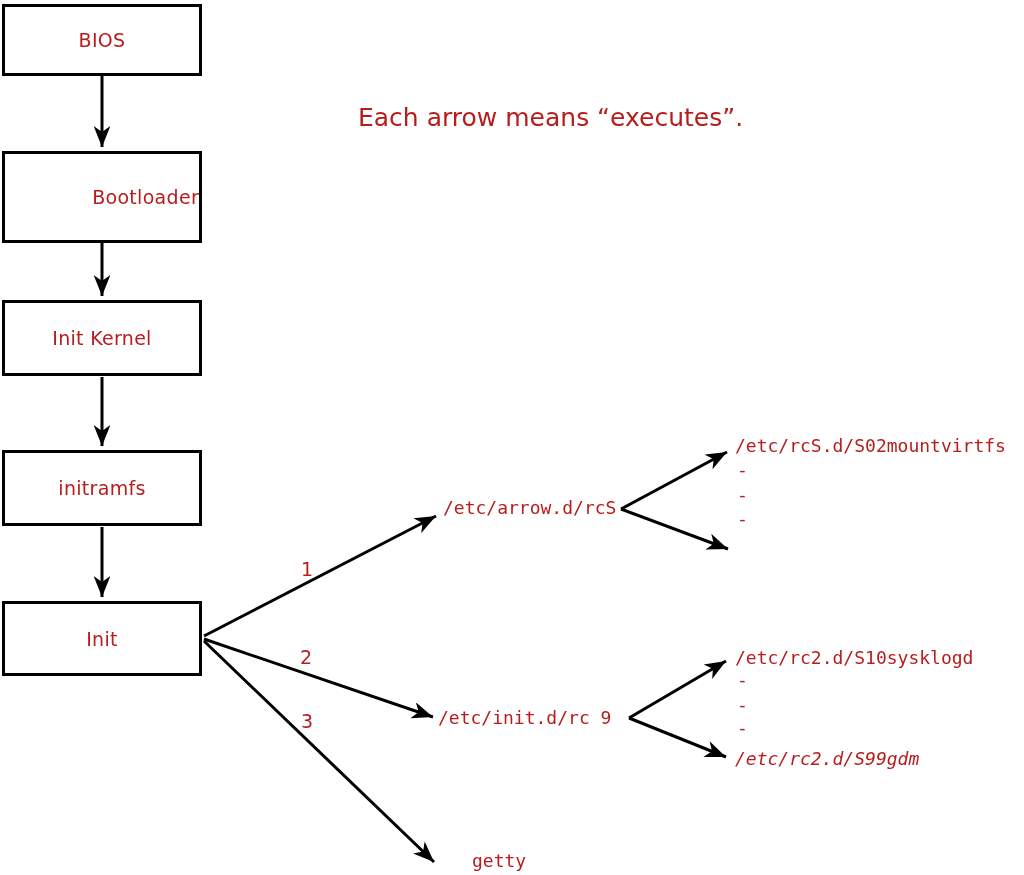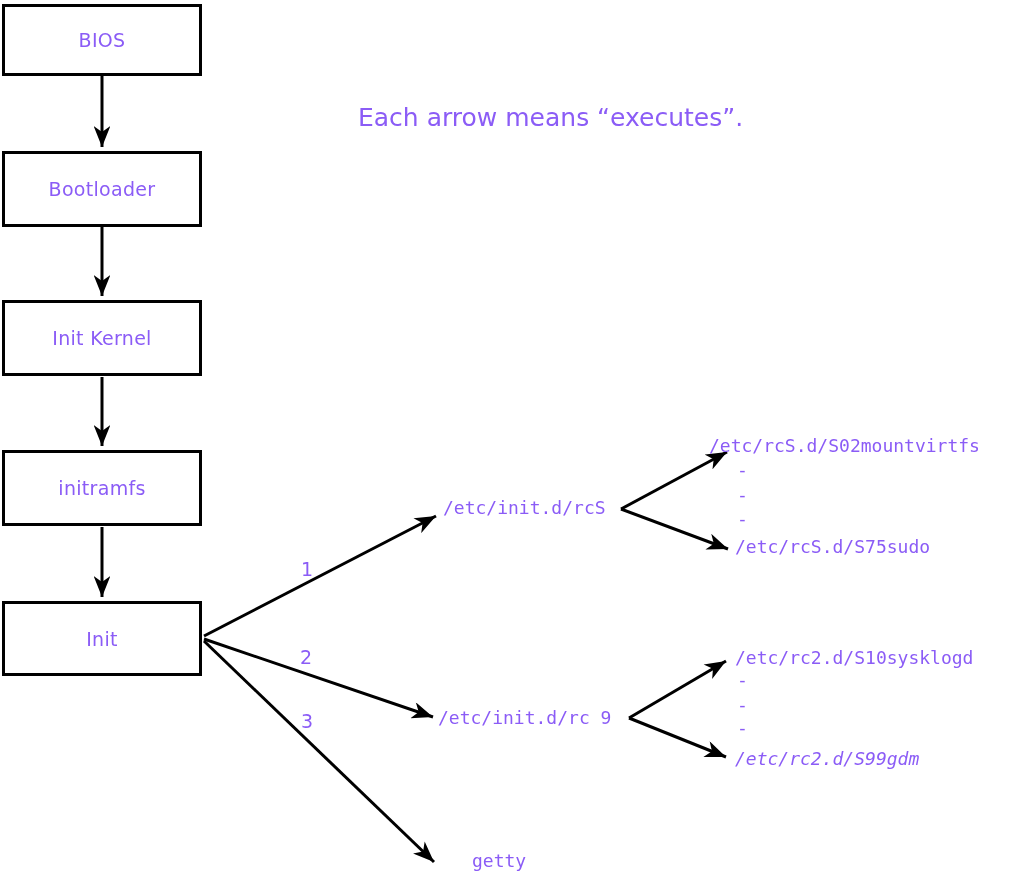--- a/index.html
+++ b/index.html
@@ -7,21 +7,21 @@
     padding: 0;
     background: #ffffff;
   }
   .stage {
     position: relative;
     width: 1024px;
     height: 875px;
     background: #ffffff;
     overflow: hidden;
     font-family: "DejaVu Sans", "Liberation Sans", sans-serif;
-    color: #8b5cf6;
+    color: #b91c1c;
   }
   .arrows-layer {
     position: absolute;
     top: 0;
     left: 0;
     width: 1024px;
     height: 875px;
   }
   .node-box {
     position: absolute;
@@ -30,21 +30,21 @@
     box-sizing: border-box;
     border: 3px solid #000000;
     background: #ffffff;
     display: flex;
     align-items: center;
     justify-content: center;
     font-size: 19px;
     letter-spacing: 0.3px;
   }
   .box-bios       { top: 4px;   height: 72px; }
-  .box-bootloader { top: 151px; height: 76px; }
+  .box-bootloader { top: 151px; height: 92px; justify-content: flex-end; }
   .box-kernel     { top: 300px; height: 76px; }
   .box-initramfs  { top: 450px; height: 76px; }
   .box-init       { top: 601px; height: 75px; }
   .caption {
     position: absolute;
     left: 358px;
     top: 103px;
     font-size: 25px;
     white-space: nowrap;
   }
@@ -56,21 +56,21 @@
     white-space: pre;
   }
   .num {
     position: absolute;
     font-size: 19px;
     line-height: 19px;
   }
   .lbl-rcs   { left: 443px; top: 497px; }
   .lbl-rc2   { left: 438px; top: 707px; }
   .lbl-getty { left: 448px; top: 850px; margin-left: 24px; }
-  .lbl-s02   { left: 709px; top: 435px; }
+  .lbl-s02   { left: 735px; top: 435px; }
   .lbl-s75   { left: 735px; top: 536px; }
   .lbl-s10   { left: 735px; top: 647px; }
   .lbl-s99   { left: 735px; top: 748px; font-style: italic; }
   .dash-a1 { left: 737px; top: 459px; }
   .dash-a2 { left: 737px; top: 484px; }
   .dash-a3 { left: 737px; top: 508px; }
   .dash-b1 { left: 737px; top: 669px; }
   .dash-b2 { left: 737px; top: 694px; }
   .dash-b3 { left: 737px; top: 717px; }
   .num-1 { left: 301px; top: 560px; }
@@ -121,29 +121,28 @@
   <div class="node-box box-initramfs">
     <span>initramfs</span>
   </div>
 
   <div class="caption">Each arrow means “executes”.</div>
 
   <div class="num num-1">1</div>
   <div class="num num-2">2</div>
   <div class="num num-3">3</div>
 
-  <div class="mono lbl-rcs">/etc/init.d/rcS</div>
+  <div class="mono lbl-rcs">/etc/arrow.d/rcS</div>
   <div class="mono lbl-rc2">/etc/init.d/rc 9</div>
   <div class="mono lbl-getty">getty</div>
 
   <div class="mono lbl-s02">/etc/rcS.d/S02mountvirtfs</div>
   <div class="mono dash-a1">-</div>
   <div class="mono dash-a2">-</div>
   <div class="mono dash-a3">-</div>
-  <div class="mono lbl-s75">/etc/rcS.d/S75sudo</div>
 
   <div class="mono lbl-s10">/etc/rc2.d/S10sysklogd</div>
   <div class="mono dash-b1">-</div>
   <div class="mono dash-b2">-</div>
   <div class="mono dash-b3">-</div>
   <div class="mono lbl-s99">/etc/rc2.d/S99gdm</div>
 
 </div>
 
 </body></html>

